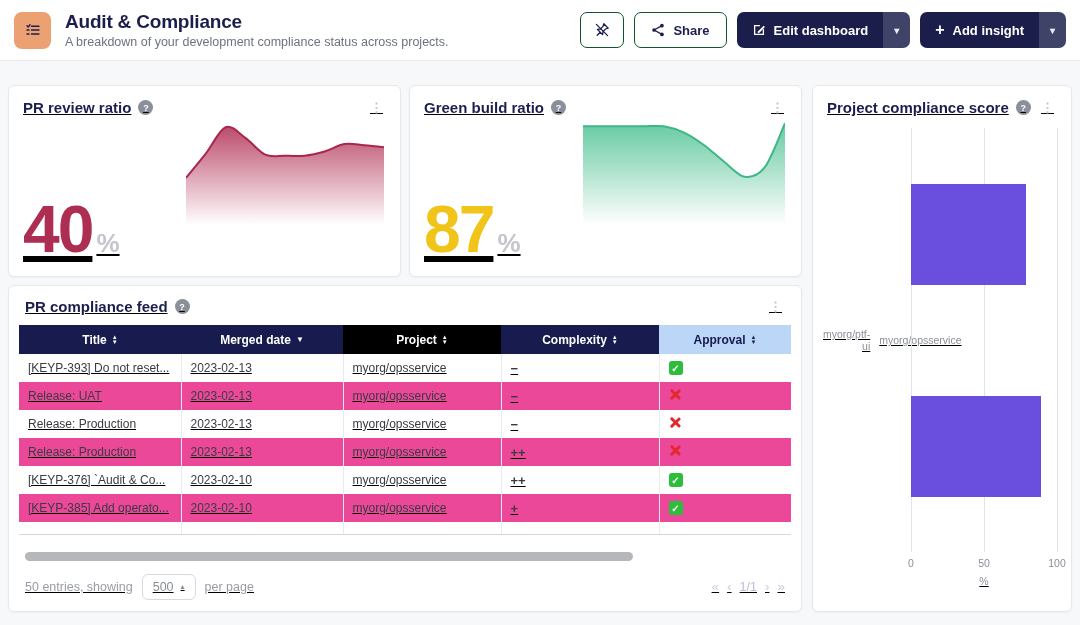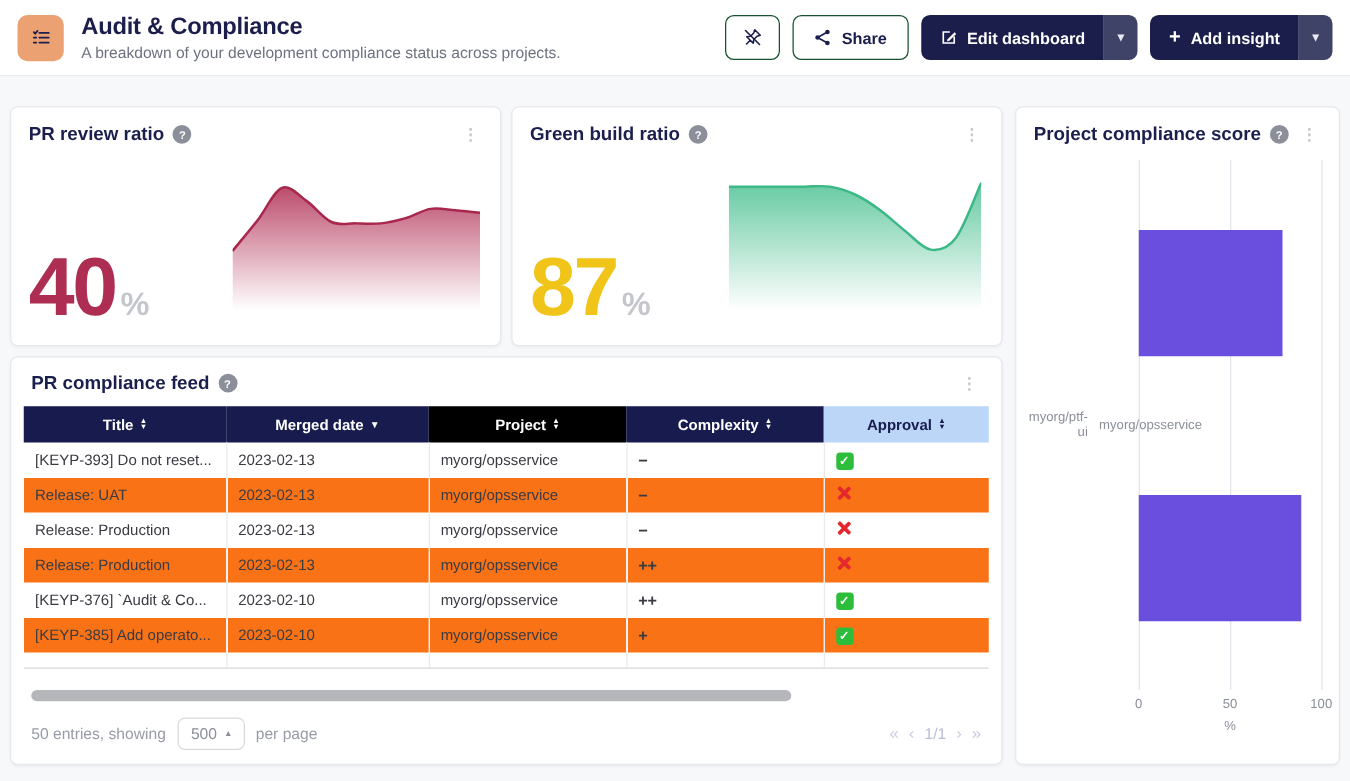--- a/index.html
+++ b/index.html
@@ -17,54 +17,54 @@
   .btn { height:36px; border-radius:7px; display:flex; align-items:center; justify-content:center;
          gap:8px; font-size:13px; font-weight:bold; cursor:pointer; border:none; background:none; }
   .btn.outline { background:#fff; border:1px solid #14532d; color:#1b1f4e; }
   .btn.icon-only { width:44px; }
   .btn.outline.share { padding:0 16px; }
   .split { display:flex; }
   .btn.solid { background:#1b1e4b; color:#fff; padding:0 15px; border-radius:7px 0 0 7px; }
   .btn.caret { background:#3f4368; width:27px; padding:0; border-radius:0 7px 7px 0; color:#e8e9f2; font-size:10px; }
 
   
-  .content { display:flex; gap:10px; padding:24px 8px 13px; }
+  .content { display:flex; gap:10px; padding:24px 8px 13px;text-decoration:underline; }
   .left-col { width:794px; display:flex; flex-direction:column; gap:8px; }
   .card { background:#fff; border:1px solid #e7e8ec; border-radius:6px; box-shadow:0 1px 2px rgba(20,22,60,.04);
           display:flex; flex-direction:column; }
   .top-cards { display:flex; gap:8px; }
   .top-cards .card { flex:1; height:192px; }
   .card-head { display:flex; align-items:center; gap:7px; padding:13px 14px 4px; }
   .card-title { font-size:15px; font-weight:bold; color:#1b1f4e; }
   .help-icon { width:15px; height:15px; border-radius:50%; background:#8b8f9a; color:#fff; font-size:9px;
                font-weight:bold; display:flex; align-items:center; justify-content:center; cursor:pointer; }
   .kebab { margin-left:auto; color:#c5c7cd; font-size:13px; font-weight:bold; cursor:pointer; padding:0 3px; }
 
-  .metric-row { flex:1; display:flex; align-items:flex-end; padding:0 16px 20px 14px; }
+  .metric-row { flex:1; display:flex; padding:0 16px 20px 14px; }
   .big-number { display:flex; align-items:flex-end; }
   .big-number .num { font-size:66px; font-weight:bold; line-height:.82; letter-spacing:-2px; }
   .big-number.red .num { color:#ad2e52; }
   .big-number.yellow .num { color:#f0c419; }
   .big-number .pct { font-size:26px; font-weight:bold; color:#c4c6cc; margin-left:4px; line-height:1; }
   .sparkline { margin-left:auto; margin-bottom:8px; }
 
   
   .table-card { height:327px; padding:0 10px 6px; }
   .table-card .card-head { padding:12px 6px 10px; }
   table { border-collapse:collapse; table-layout:fixed; width:772px; }
   thead th { height:29px; font-size:12px; font-weight:bold; text-align:center; cursor:pointer; }
   th.col-navy { background:#171b4d; color:#fff; }
   th.col-blue { background:#000000; color:#fff; }
   th.col-lightblue { background:#bcd6f7; color:#171b4d; }
   .th-inner { display:inline-flex; align-items:center; gap:5px; }
   .sort-both { display:inline-flex; flex-direction:column; font-size:6px; line-height:5px; }
   .sort-desc { font-size:8px; }
   tbody td { height:28px; padding:0 9px; font-size:12px; color:#3a3b42; background:#fff;
              white-space:nowrap; overflow:hidden; }
-  tbody tr.alt td { background:#f97316; }
+  tbody tr.alt td { background:#ec4899; }
   tbody td + td { border-left:1px solid #e9eaee; }
   tbody tr.spacer td { height:12px; background:#fff; border-bottom:1px solid #d6d7dc; }
   td.complexity { font-weight:bold; font-size:13px; }
   .check { width:14px; height:14px; border-radius:3px; background:#2cbe3a; color:#fff; font-size:10px;
            font-weight:bold; display:inline-flex; align-items:center; justify-content:center; }
   .xmark { position:relative; width:13px; height:13px; display:inline-block; }
   .xmark::before, .xmark::after { content:''; position:absolute; top:0; bottom:0; left:5.2px;
            width:2.6px; background:#e4282e; border-radius:1px; }
   .xmark::before { transform:rotate(45deg); }
   .xmark::after { transform:rotate(-45deg); }

